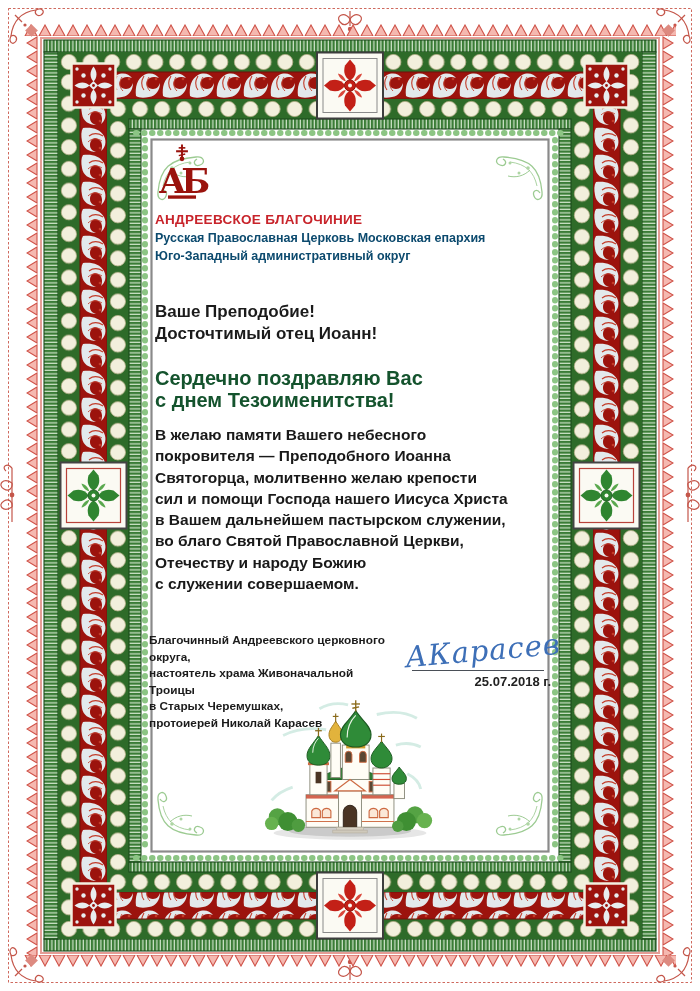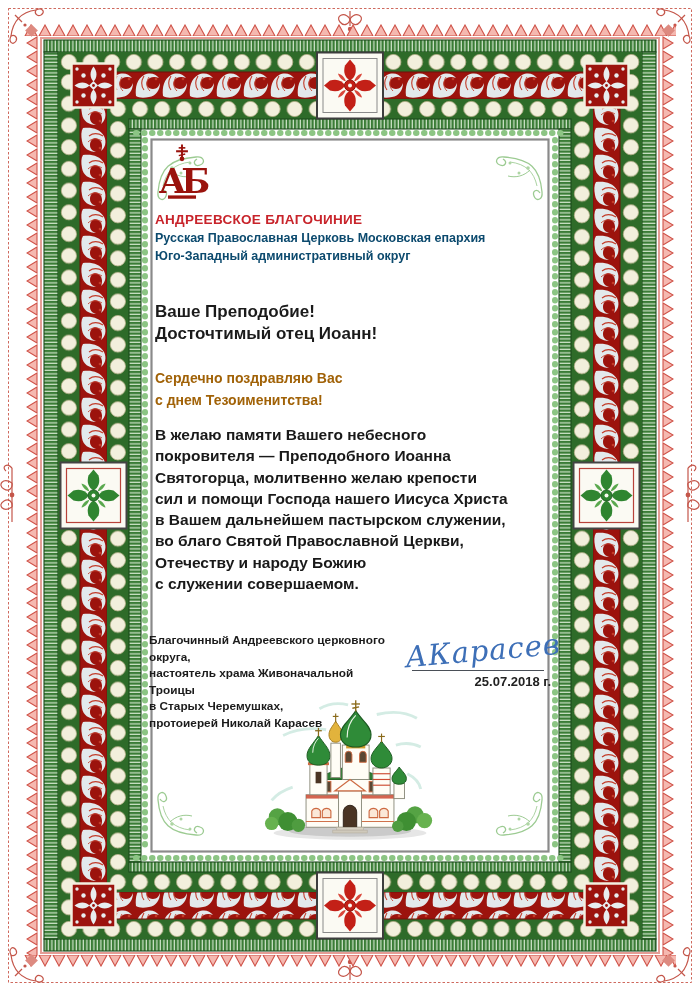--- a/index.html
+++ b/index.html
@@ -8,21 +8,21 @@
     font-family:"Liberation Sans",sans-serif;overflow:hidden;
   }
   .frame{position:absolute;left:0;top:0;}
   .content{position:absolute;left:155px;top:143px;width:390px;height:706px;}
   .blk{position:absolute;left:0;right:0;text-align:left;}
   .logo-wrap{top:0;height:62px;}
   .hdr{top:68px;}
   .hdr1{font-size:13.5px;font-weight:bold;color:#c8242b;letter-spacing:.3px;line-height:17px;}
   .hdr2{font-size:12.5px;font-weight:bold;color:#0c4a6e;line-height:16px;margin-top:2px;}
   .salut{top:158px;font-size:17px;font-weight:bold;color:#1b1b1b;line-height:22px;}
-  .greet{top:224px;font-size:14px;font-weight:bold;color:#a16207;line-height:22px;}
+  .greet{top:224px;font-size:20px;font-weight:bold;color:#14532d;line-height:22px;}
   .bodytext{top:281px;font-size:15.5px;font-weight:bold;color:#191919;line-height:21.3px;}
   .signrow{position:absolute;top:489px;left:-6px;width:402px;display:flex;justify-content:space-between;}
   .signtitles{font-size:11.8px;font-weight:bold;color:#1b1b1b;line-height:16.6px;text-align:left;width:250px;}
   .signright{width:146px;text-align:center;padding-top:2px;}
   .autograph{
     font-family:"DejaVu Serif",serif;font-style:italic;font-size:29px;color:#3d6fb7;
     transform:rotate(-5deg);letter-spacing:1px;line-height:34px;white-space:nowrap;
   }
   .sigline{border-top:1.5px solid #4a4f57;width:132px;margin:2px auto 3px auto;}
   .sigdate{font-size:13px;font-weight:bold;color:#222;text-align:right;}

